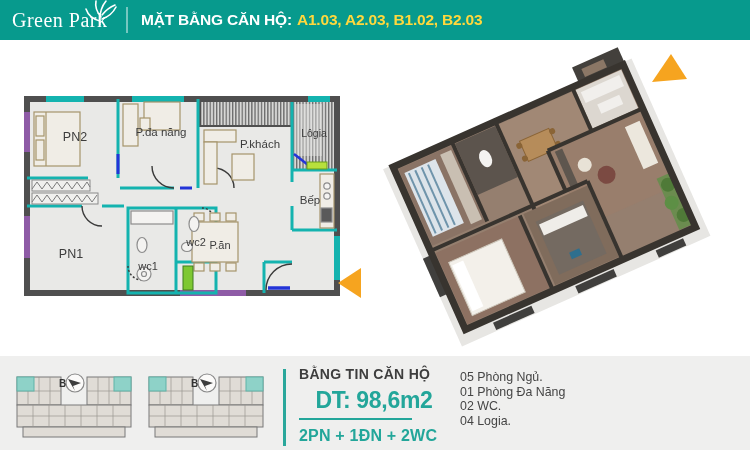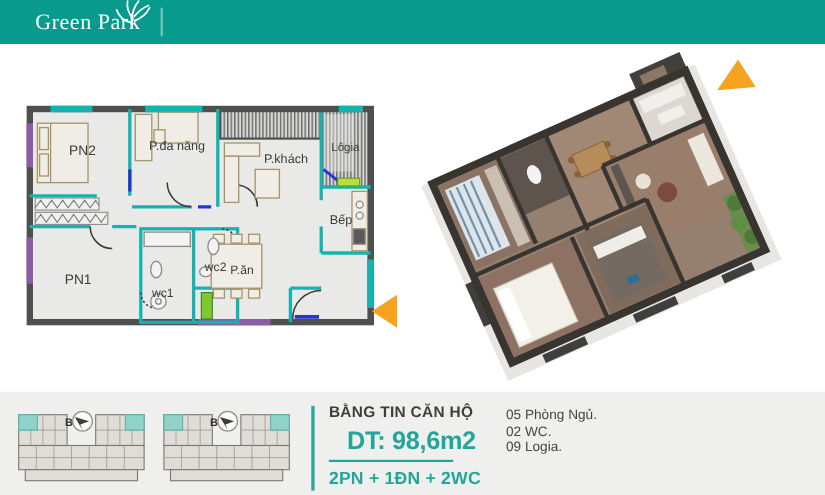--- a/index.html
+++ b/index.html
@@ -5,21 +5,21 @@
   html,body{margin:0;padding:0;}
   body{
     width:750px;height:450px;position:relative;overflow:hidden;
     background:#ffffff;font-family:"Liberation Sans",sans-serif;
   }
   
   .header{
     position:absolute;left:0;top:0;width:750px;height:40px;
     background:#079a8d;display:flex;align-items:center;
   }
-  .logo-wrap{position:relative;margin-left:32px;width:88px;height:40px;display:flex;align-items:center;}
+  .logo-wrap{position:relative;margin-left:12px;width:88px;height:40px;display:flex;align-items:center;}
   .logo-text{
     font-family:"Liberation Serif",serif;color:#ffffff;font-size:20px;
     letter-spacing:.5px;line-height:40px;white-space:nowrap;
   }
   .leaf-icon{position:absolute;right:-18px;top:-1px;}
   .header-divider{width:2px;height:26px;background:rgba(255,255,255,.45);margin:0 13px 0 26px;}
   .page-title{font-size:15.5px;font-weight:bold;color:#ffffff;letter-spacing:-.2px;white-space:nowrap;}
   .page-title .codes{color:#ffd83d;margin-left:5px;}
 
   
@@ -55,20 +55,23 @@
       <g stroke="#ffffff" stroke-width="1.6" fill="none" stroke-linecap="round">
         <path d="M16 26 C15 16 17 8 22 2"></path>
         <path d="M16 22 C8 20 4 16 2 10"></path>
         <path d="M17 18 C12 12 11 7 12 2"></path>
         <path d="M18 20 C24 18 29 14 32 8"></path>
         <path d="M18 16 C22 11 26 8 31 6"></path>
       </g>
     </svg>
   </div>
   <div class="header-divider"></div>
+  <div class="page-title">
+    <span>MẶT BẰNG CĂN HỘ:</span><span class="codes">A1.03, A2.03, B1.02, B2.03</span>
+  </div>
 </div>
 
 <svg class="plan2d" width="316" height="200" viewBox="0 0 316 200">
   <defs>
     <pattern id="hatch" width="3.2" height="6" patternUnits="userSpaceOnUse">
       <rect width="3.2" height="6" fill="#d8d8d6"></rect>
       <rect x="0" width="1.3" height="6" fill="#6a6a6a"></rect>
     </pattern>
   </defs>
 
@@ -332,15 +335,16 @@
 
 <div class="info">
   <div class="info-heading">BẰNG TIN CĂN HỘ</div>
   <div class="info-area">DT: 98,6m2</div>
   <div class="info-underline"></div>
   <div class="info-comp">2PN + 1ĐN + 2WC</div>
 </div>
 
 <div class="features">
   <div>05 Phòng Ngủ.</div>
+  <div>01 Phòng Đa Năng</div>
   <div>02 WC.</div>
-  <div>09 Logia.</div>
+  <div>04 Logia.</div>
 </div>
 
 </body></html>

